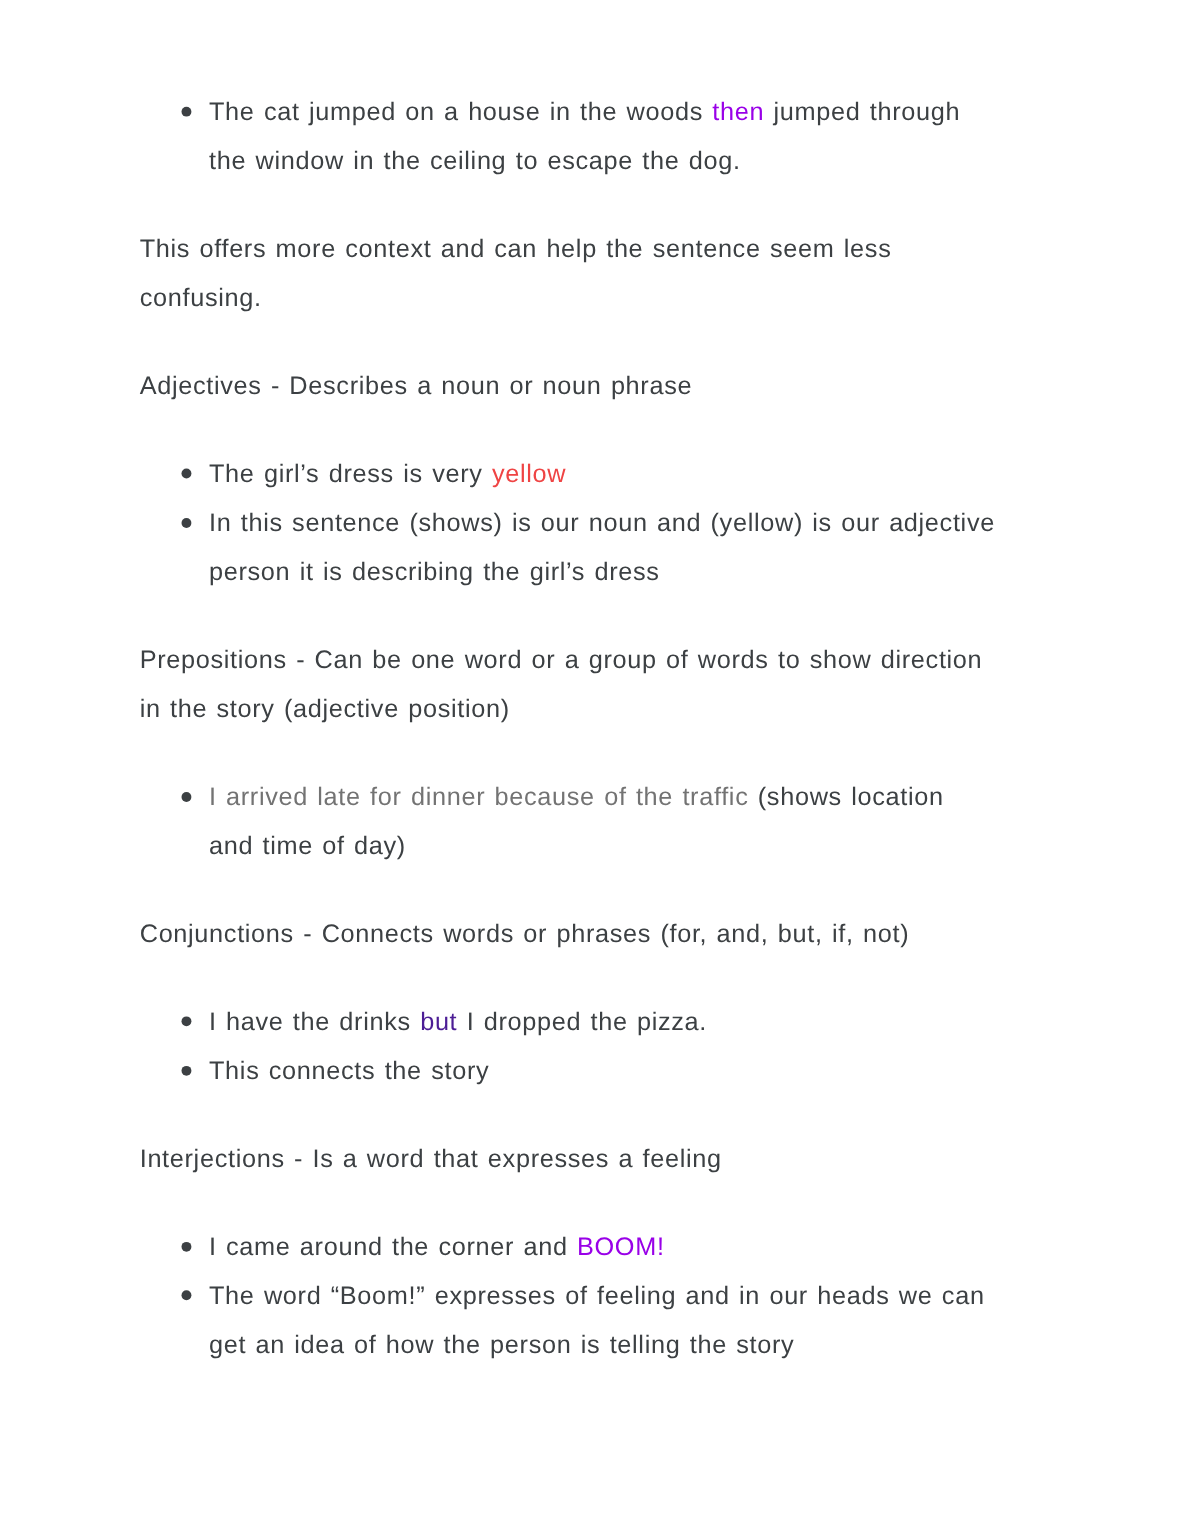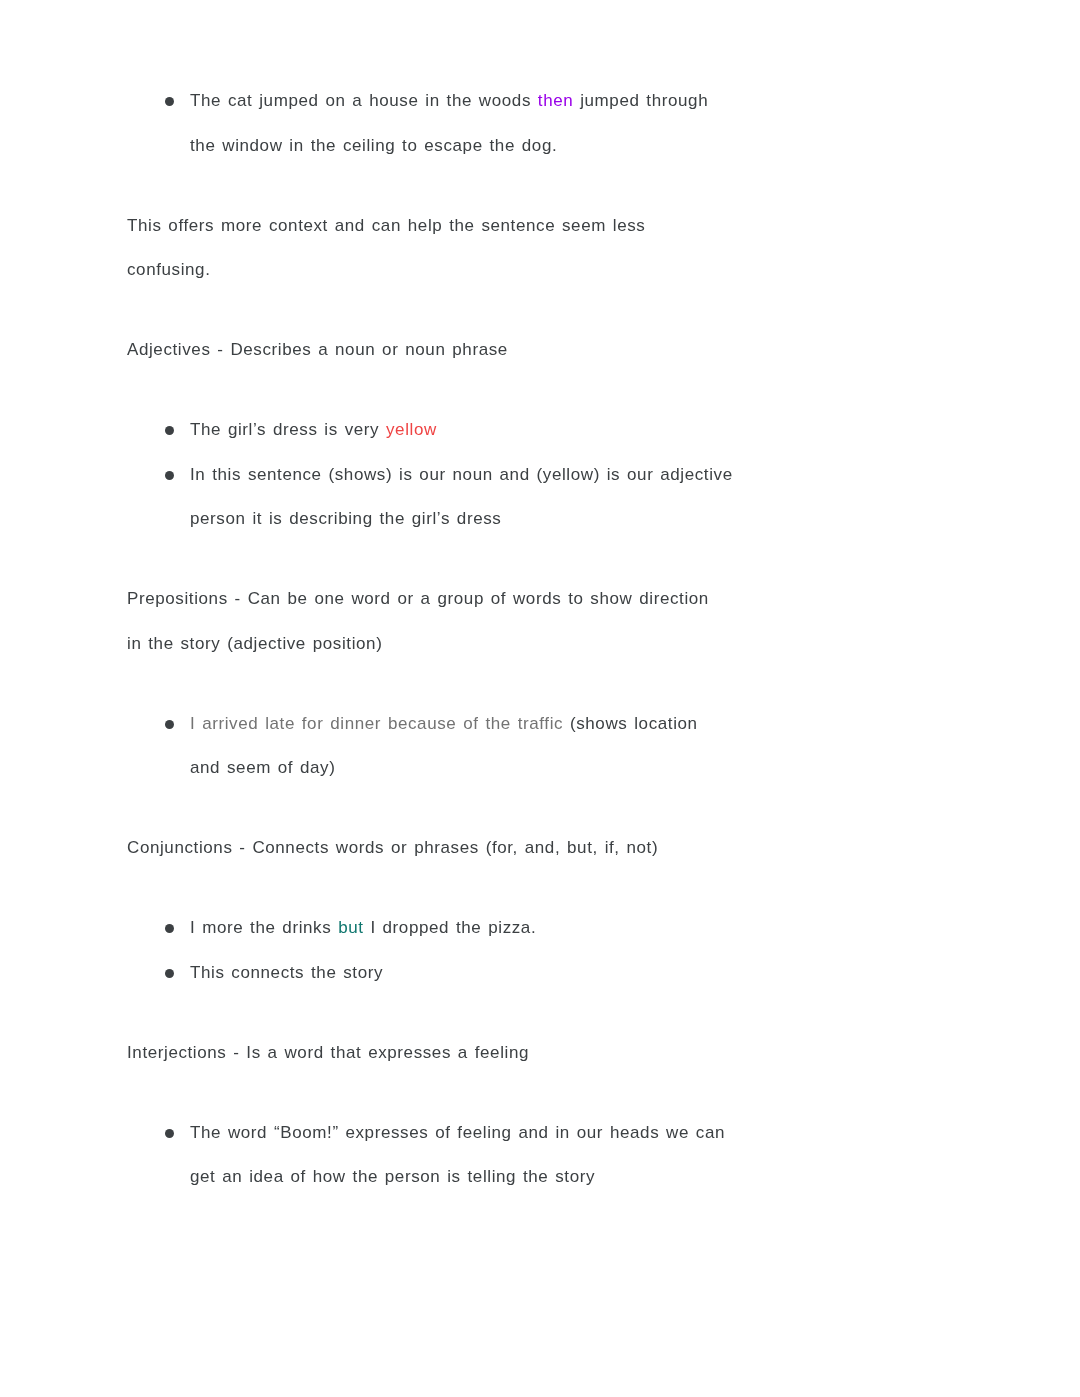--- a/index.html
+++ b/index.html
@@ -11,21 +11,21 @@
     width: 1080px;
     height: 1397px;
     overflow: hidden;
   }
   .page {
     box-sizing: border-box;
     width: 1080px;
     height: 1058px;
     padding: 79px 127px 0 127px;
     font-family: "Liberation Sans", "DejaVu Sans", sans-serif;
-    font-size: 17px;
+    font-size: 23px;
     font-weight: 500;
     letter-spacing: 0.6px;
     word-spacing: 1.5px;
     line-height: 44.5px;
     color: #3c4043;
   }
   .block {
     margin: 0 0 35.5px 0;
     max-width: 826px;
   }
@@ -55,25 +55,26 @@
         <div class="bullet-item"><span class="bullet-dot"></span><span class="bullet-text"><span>The cat jumped on a house in the woods </span><span style="color: rgb(153, 0, 232);">then</span><span> jumped through</span><br><span>the window in the ceiling to escape the dog.</span></span></div>
       </div>
       <div class="block paragraph"><span>This offers more context and can help the sentence seem less</span><br><span>confusing.</span></div>
       <div class="block paragraph"><span>Adjectives - Describes a noun or noun phrase</span></div>
       <div class="block bullet-list">
         <div class="bullet-item"><span class="bullet-dot"></span><span class="bullet-text"><span>The girl’s dress is very </span><span style="color: #ef4444;">yellow</span></span></div>
         <div class="bullet-item"><span class="bullet-dot"></span><span class="bullet-text"><span>In this sentence (shows) is our noun and (yellow) is our adjective</span><br><span>person it is describing the girl’s dress</span></span></div>
       </div>
       <div class="block paragraph"><span>Prepositions - Can be one word or a group of words to show direction</span><br><span>in the story (adjective position)</span></div>
       <div class="block bullet-list">
-        <div class="bullet-item"><span class="bullet-dot"></span><span class="bullet-text"><span style="color: #737373;">I arrived late for dinner because of the traffic</span><span> (shows location</span><br><span>and seem of day)</span></span></div>
+        <div class="bullet-item"><span class="bullet-dot"></span><span class="bullet-text"><span style="color: #737373;">I arrived late for dinner because of the traffic</span><span> (shows location</span><br><span>and time of day)</span></span></div>
       </div>
       <div class="block paragraph"><span>Conjunctions - Connects words or phrases (for, and, but, if, not)</span></div>
       <div class="block bullet-list">
-        <div class="bullet-item"><span class="bullet-dot"></span><span class="bullet-text"><span>I more the drinks </span><span style="color: #0f766e;">but</span><span> I dropped the pizza.</span></span></div>
+        <div class="bullet-item"><span class="bullet-dot"></span><span class="bullet-text"><span>I have the drinks </span><span style="color: #4c1d95;">but</span><span> I dropped the pizza.</span></span></div>
         <div class="bullet-item"><span class="bullet-dot"></span><span class="bullet-text"><span>This connects the story</span></span></div>
       </div>
       <div class="block paragraph"><span>Interjections - Is a word that expresses a feeling</span></div>
       <div class="block bullet-list">
+        <div class="bullet-item"><span class="bullet-dot"></span><span class="bullet-text"><span>I came around the corner and </span><span style="color: rgb(153, 0, 232);">BOOM!</span></span></div>
         <div class="bullet-item"><span class="bullet-dot"></span><span class="bullet-text"><span>The word “Boom!” expresses of feeling and in our heads we can</span><br><span>get an idea of how the person is telling the story</span></span></div>
       </div>
     </div>
 </div>
 
 </body></html>

